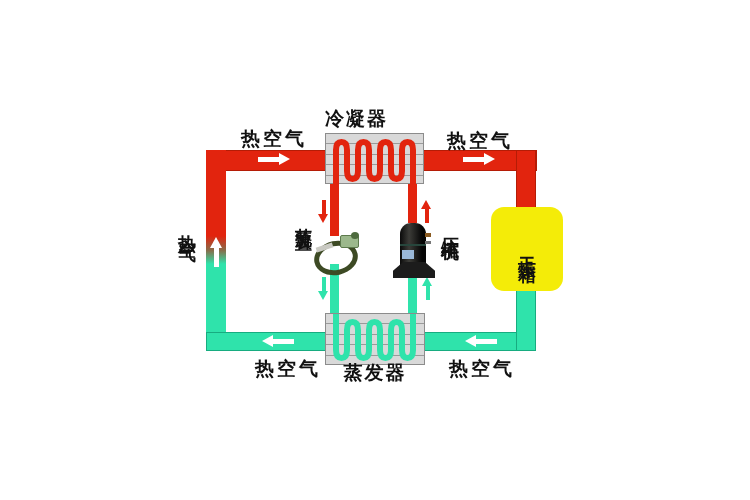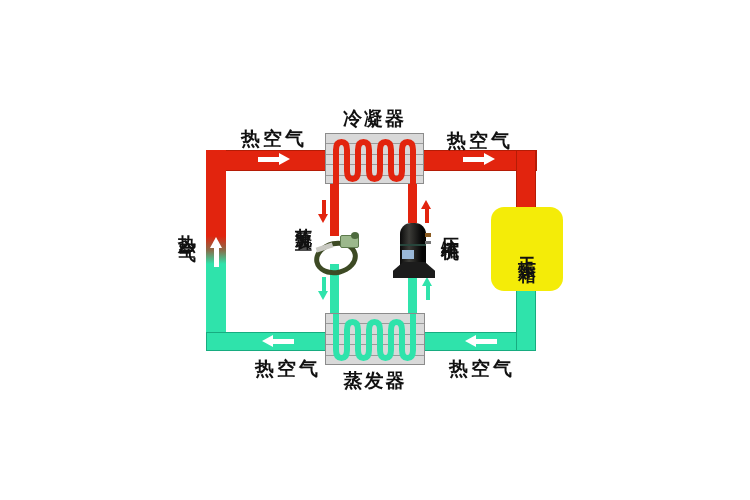--- a/index.html
+++ b/index.html
@@ -162,22 +162,22 @@
     </div>
   <div class="warr warr-l" style="left:465px;top:335px;">
       <div class="shaft"></div>
       <div class="head"></div>
     </div>
   <div class="warr warr-u" style="left:210px;top:237px;">
       <div class="shaft"></div>
       <div class="head"></div>
     </div>
 
-  <div class="lbl" style="left:325px;top:106px;width:99px;text-align:center;letter-spacing:2px;">冷凝器</div>
-  <div class="lbl" style="left:325px;top:368px;width:100px;text-align:center;letter-spacing:2px;">蒸发器</div>
+  <div class="lbl" style="left:325px;top:106px;width:99px;text-align:left;letter-spacing:2px;">冷凝器</div>
+  <div class="lbl" style="left:325px;top:360px;width:100px;text-align:center;letter-spacing:2px;">蒸发器</div>
   <div class="lbl-v" style="left:295px;top:214px;font-size:17px;">节流装置</div>
   <div class="lbl-v" style="left:441px;top:223px;">压缩机</div>
 
   <div class="lbl" style="left:241px;top:126px;">热空气</div>
   <div class="lbl" style="left:447px;top:128px;">热空气</div>
   <div class="lbl" style="left:255px;top:356px;">热空气</div>
   <div class="lbl" style="left:449px;top:356px;">热空气</div>
   <div class="lbl-v" style="left:178px;top:221px;letter-spacing:4px;">热空气</div>
 
 </div>

